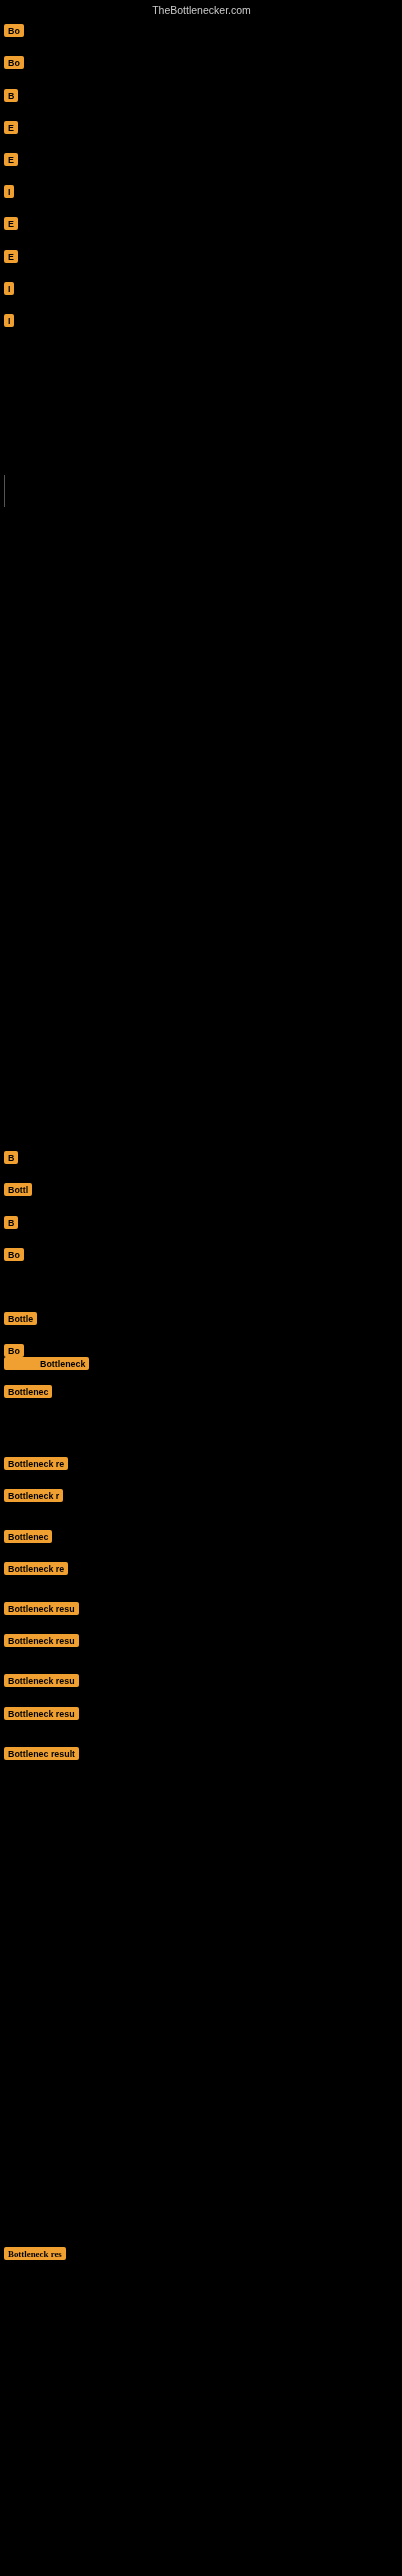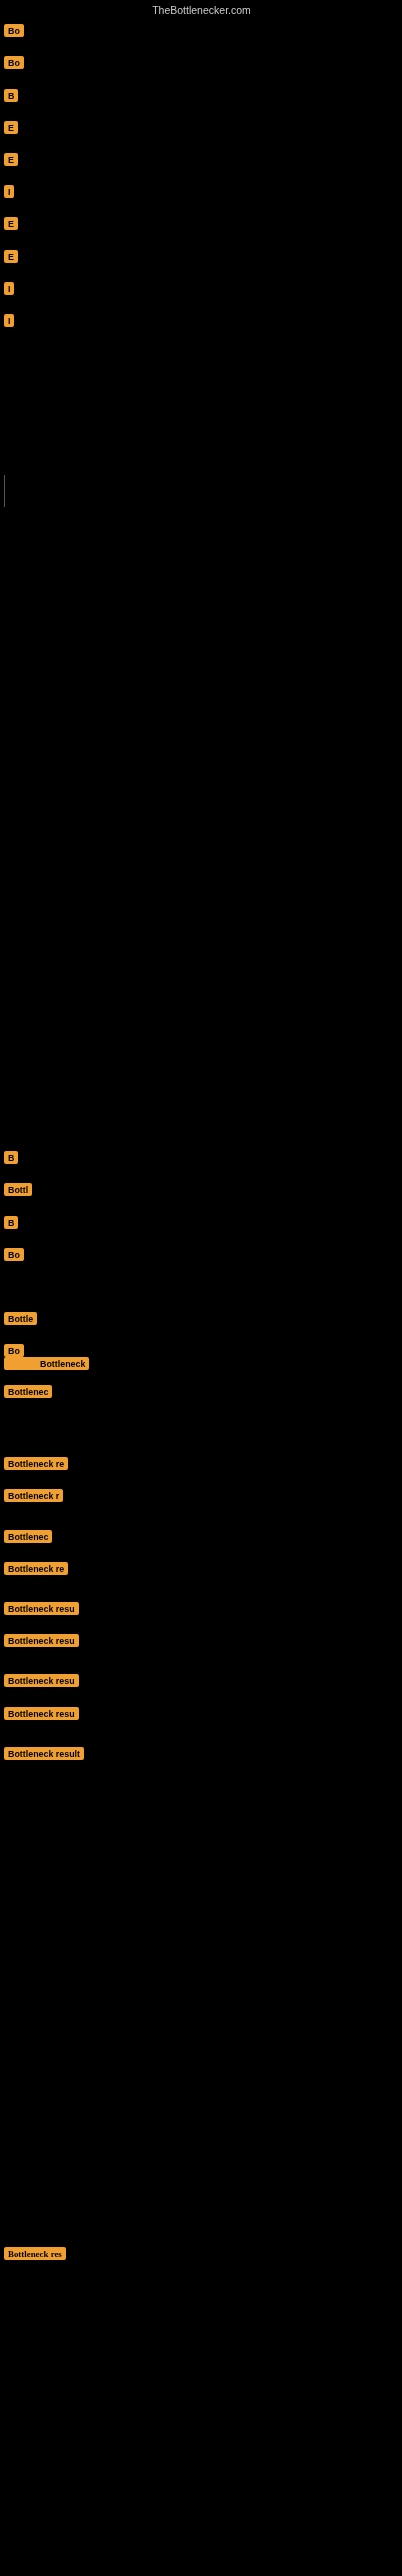--- a/index.html
+++ b/index.html
@@ -61,19 +61,19 @@
     <span class="badge" style="top: 1385px; left: 4px;">Bottlenec</span>
     <span class="badge" style="top: 1357px; left: 4px; padding-left: 36px;">Bottleneck</span>
     <span class="badge" style="top: 1457px; left: 4px;">Bottleneck re</span>
     <span class="badge" style="top: 1489px; left: 4px; text-align: right;">Bottleneck r</span>
     <span class="badge" style="top: 1530px; left: 4px;">Bottlenec</span>
     <span class="badge" style="top: 1562px; left: 4px;">Bottleneck re</span>
     <span class="badge" style="top: 1602px; left: 4px;">Bottleneck resu</span>
     <span class="badge" style="top: 1634px; left: 4px;">Bottleneck resu</span>
     <span class="badge" style="top: 1674px; left: 4px;">Bottleneck resu</span>
     <span class="badge" style="top: 1707px; left: 4px;">Bottleneck resu</span>
-    <span class="badge" style="top: 1747px; left: 4px;">Bottleneck result</span>
+    <span class="badge" style="top: 1747px; left: 4px;">Bottlenec result</span>
     <span class="badge" style="top: 2247px; left: 4px; font-family: Liberation Serif, serif;">Bottleneck res</span>
   </div>
 <div id="lines-container">
     <div class="vertical-line" style="top: 475px; left: 4px; height: 32px;"></div>
   </div>
 
 
 </body></html>

